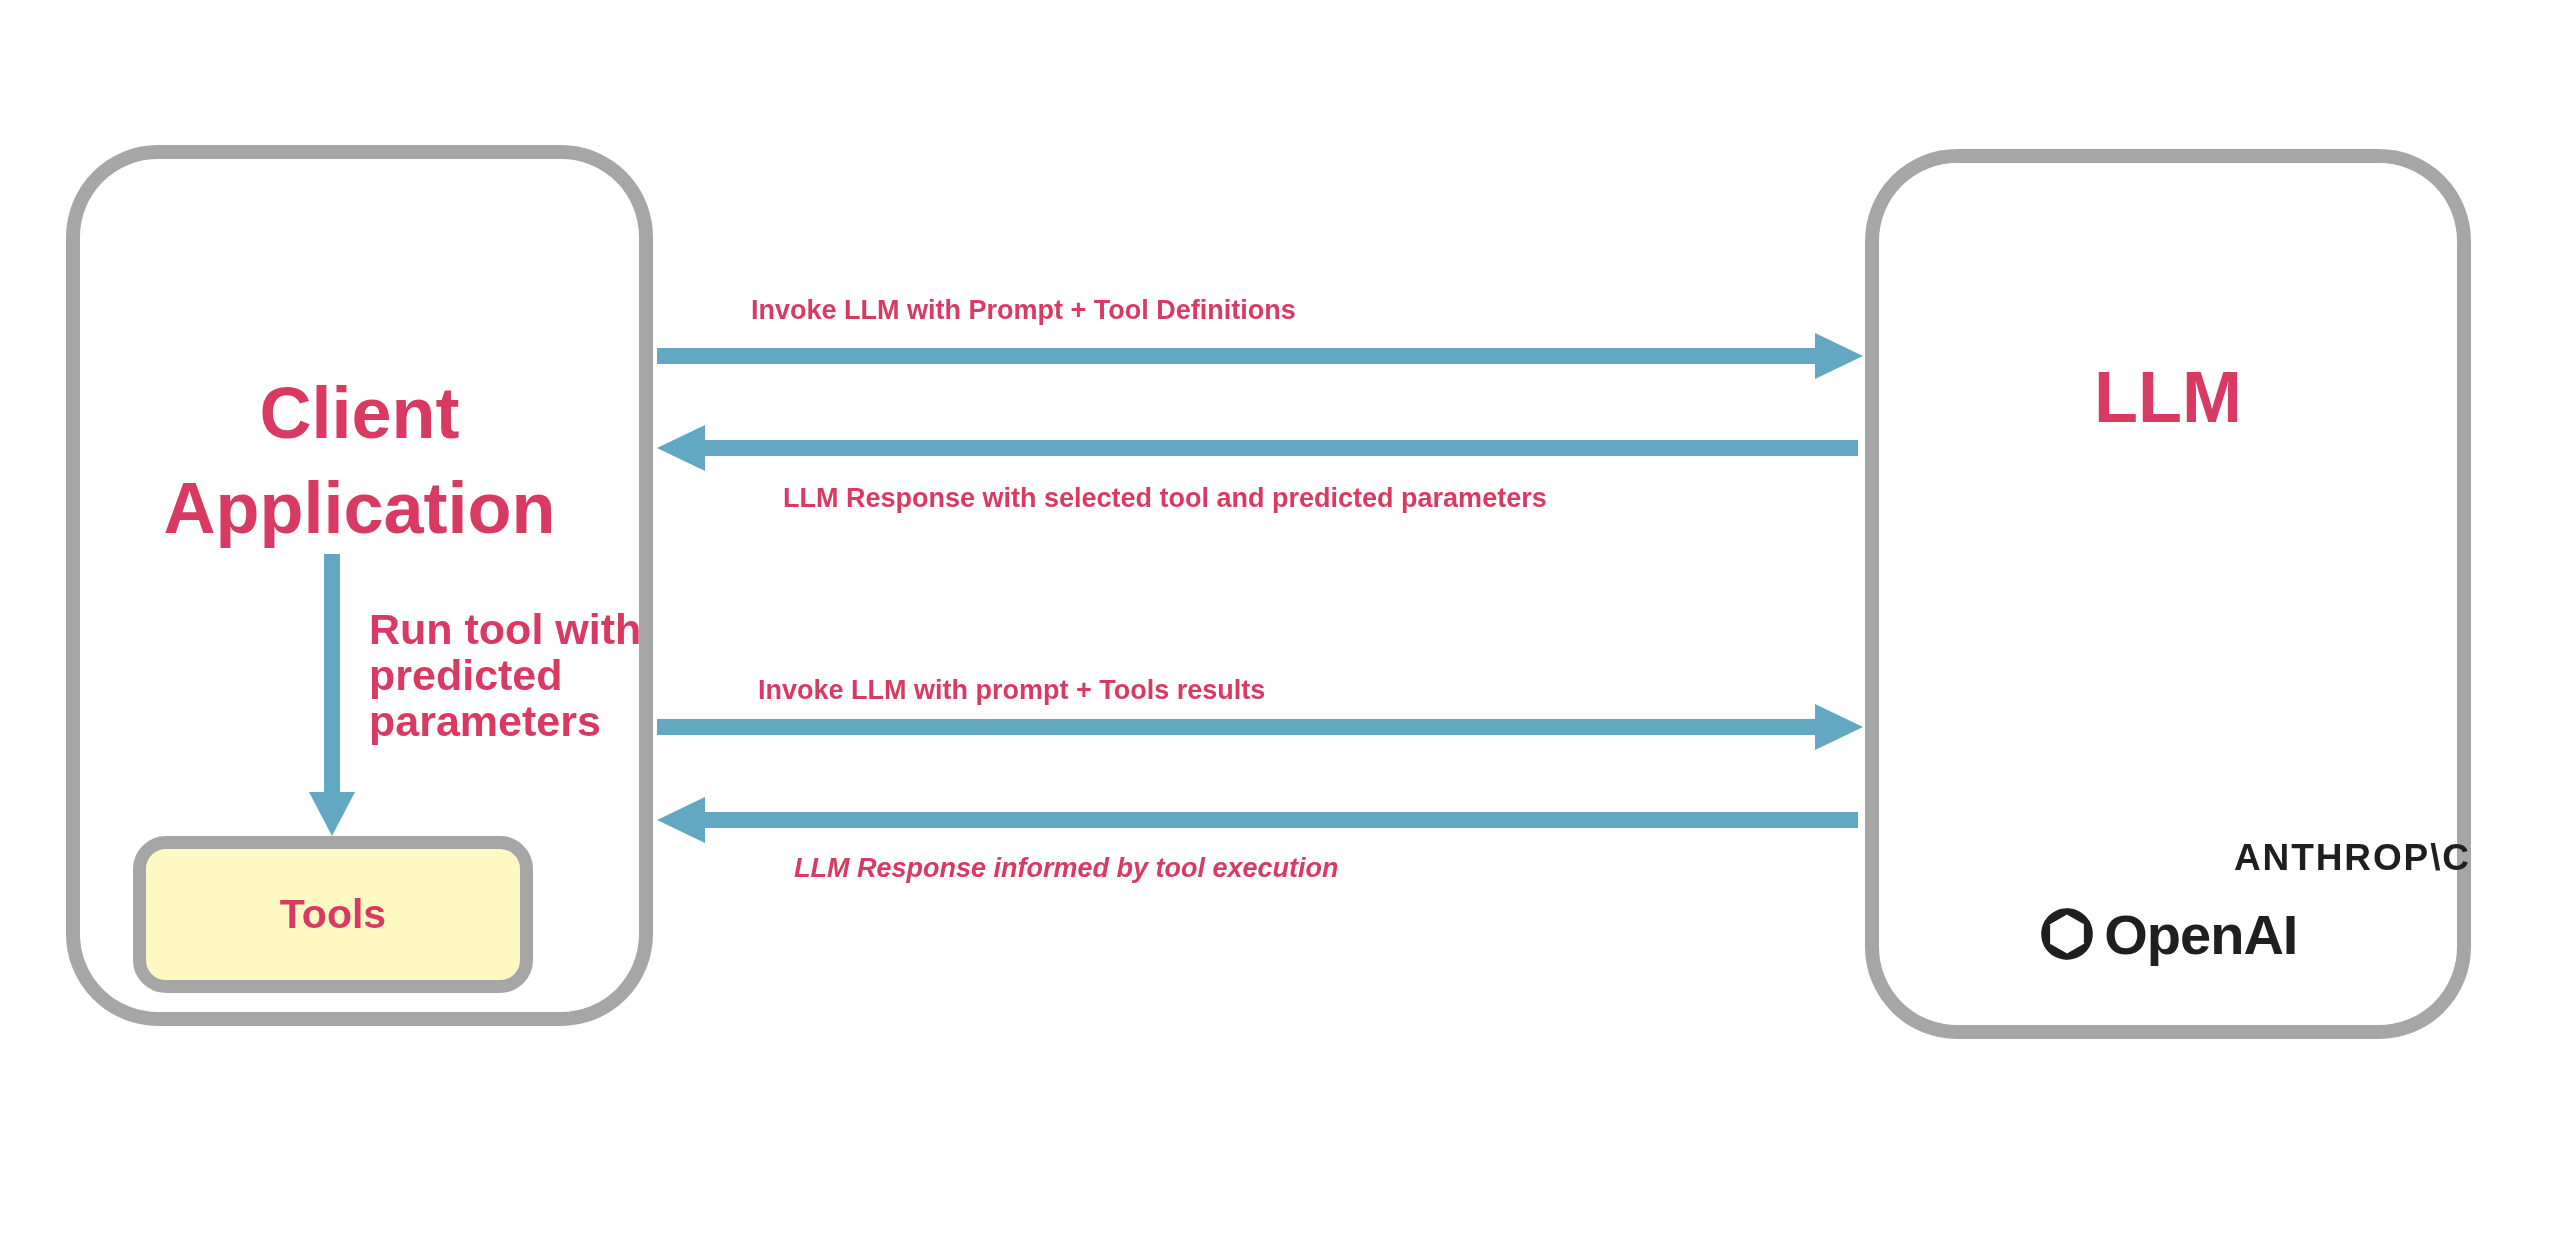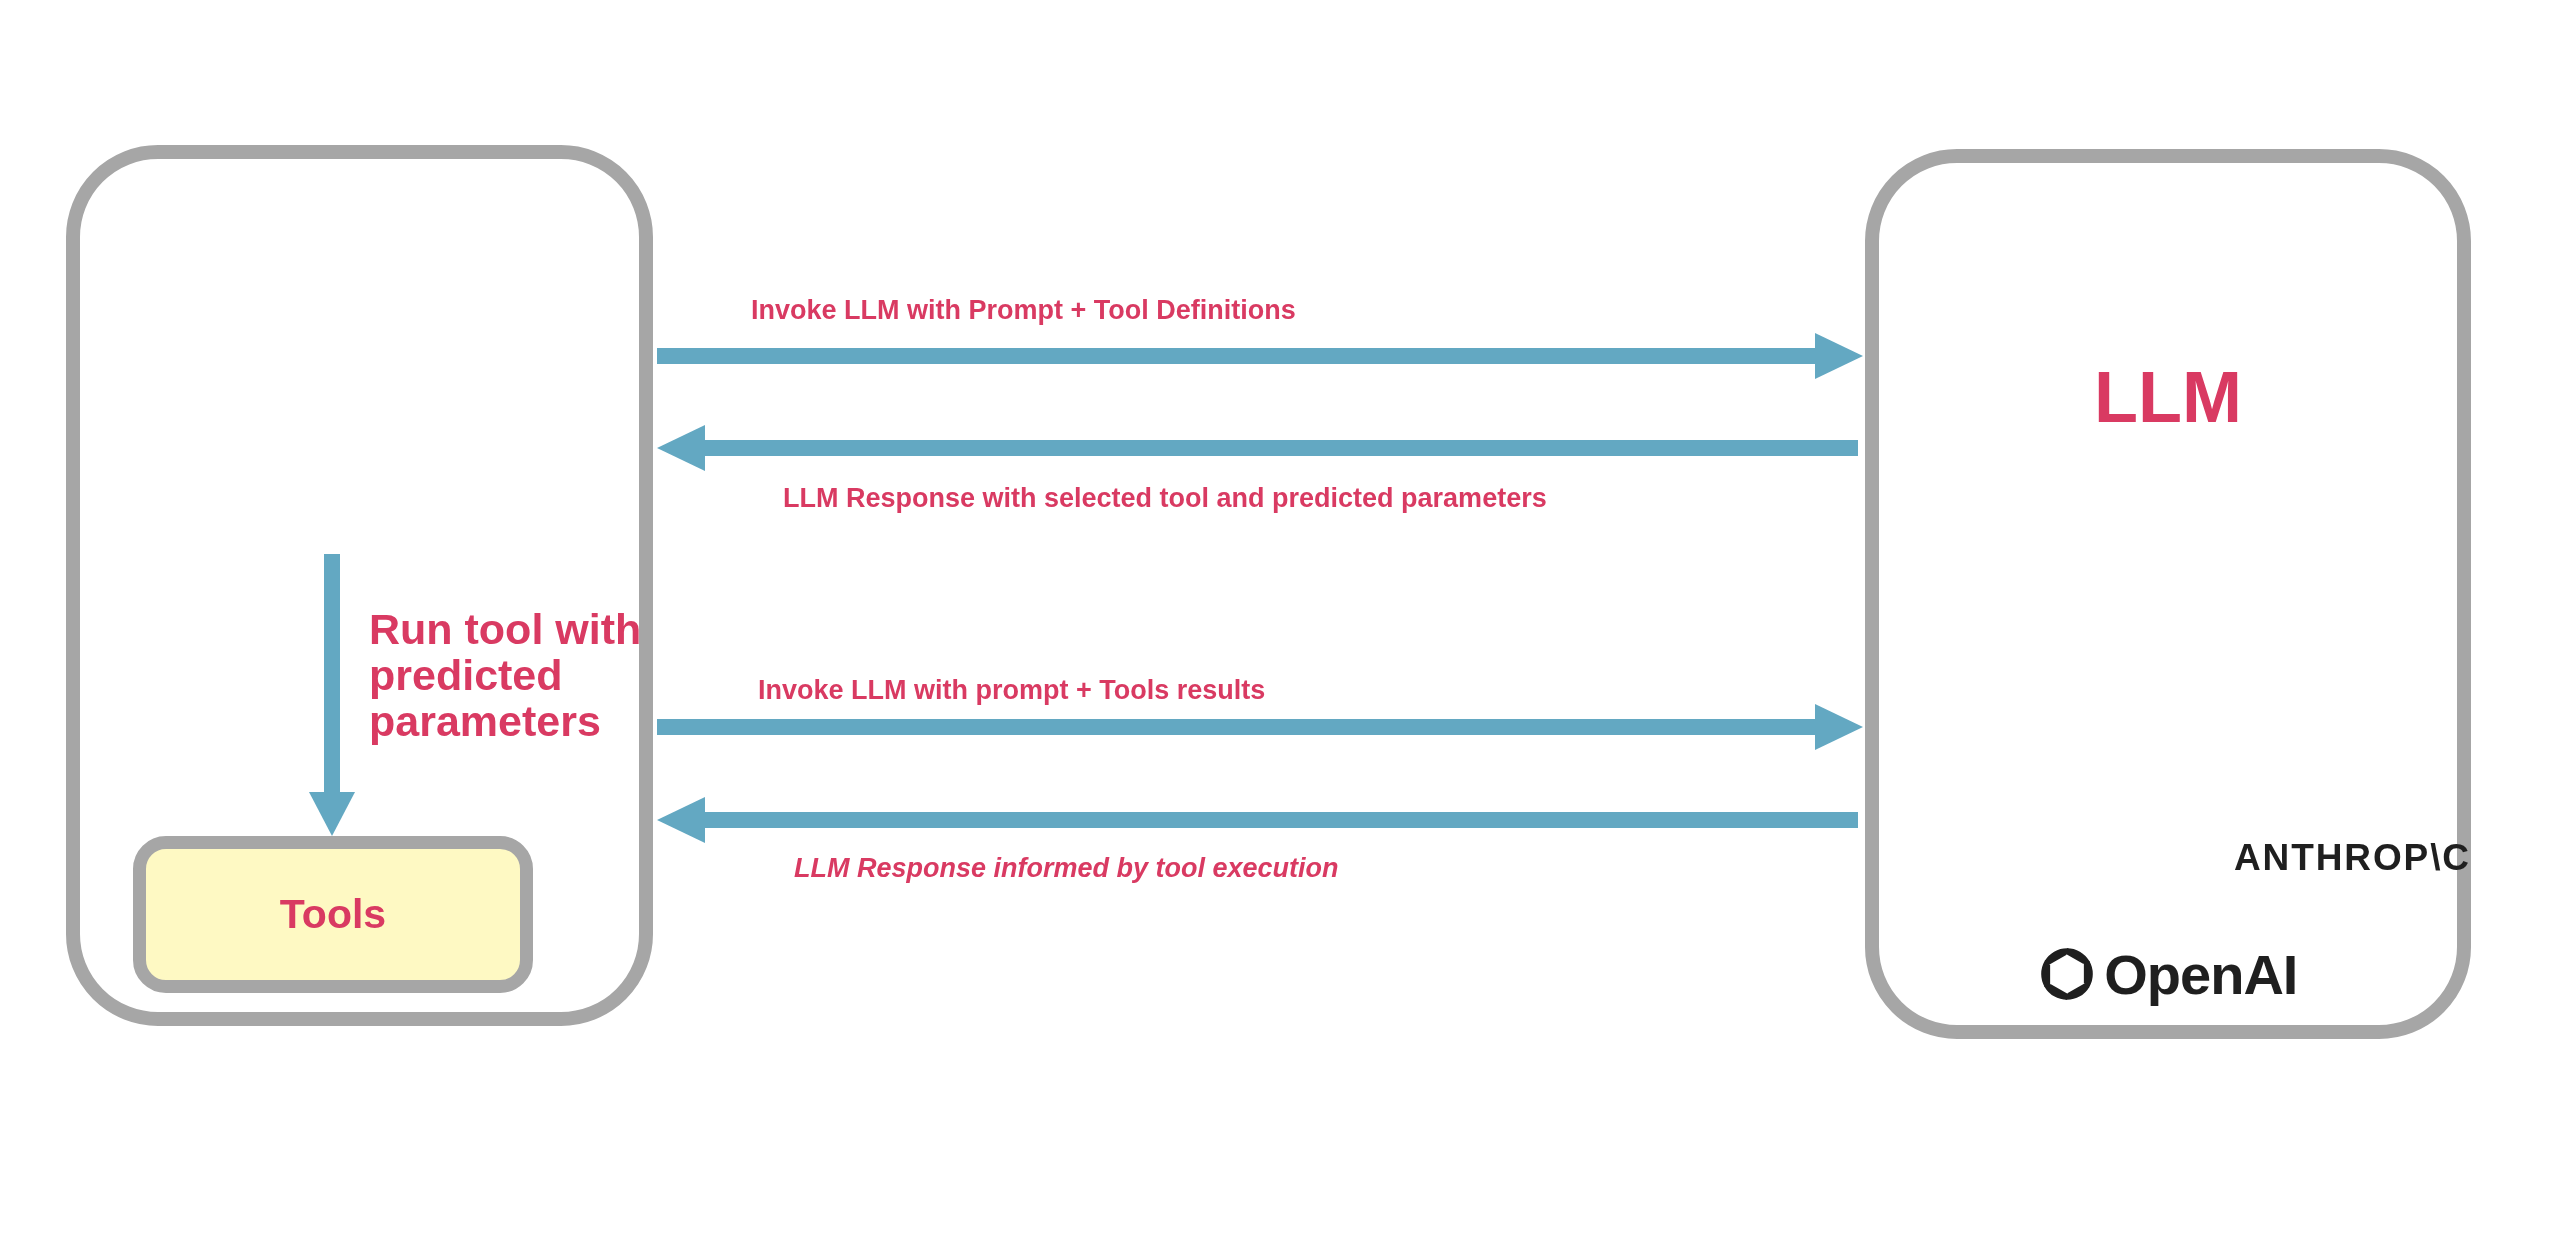--- a/index.html
+++ b/index.html
@@ -78,30 +78,34 @@
     border-left:23px solid transparent;border-right:23px solid transparent;
     border-top:44px solid var(--blue);
   }
   .anthropic-logo{
     position:absolute;left:1865px;top:839px;width:606px;
     text-align:right;font-size:37px;line-height:37px;font-weight:bold;
     letter-spacing:1.9px;color:var(--dark);
   }
   .openai-logo{
     position:absolute;left:1865px;top:904px;width:606px;height:60px;
-    display:flex;align-items:center;justify-content:center;gap:9.7px;margin-top:40px;
+    display:flex;align-items:center;justify-content:center;gap:9.7px;
   }
   .openai-wordmark{font-size:56px;font-weight:bold;color:var(--dark);letter-spacing:-1px;}
 </style>
 </head>
 <body>
 
 <div class="canvas">
 
   <div class="box client-box"></div>
+  <div class="box-title client-title">
+    <span>Client</span>
+    <span>Application</span>
+  </div>
 
   <div class="varrow-body"></div>
   <div class="varrow-head"></div>
 
   <div class="run-tool-label">
     <span>Run tool with</span>
     <span>predicted</span>
     <span>parameters</span>
   </div>
 

